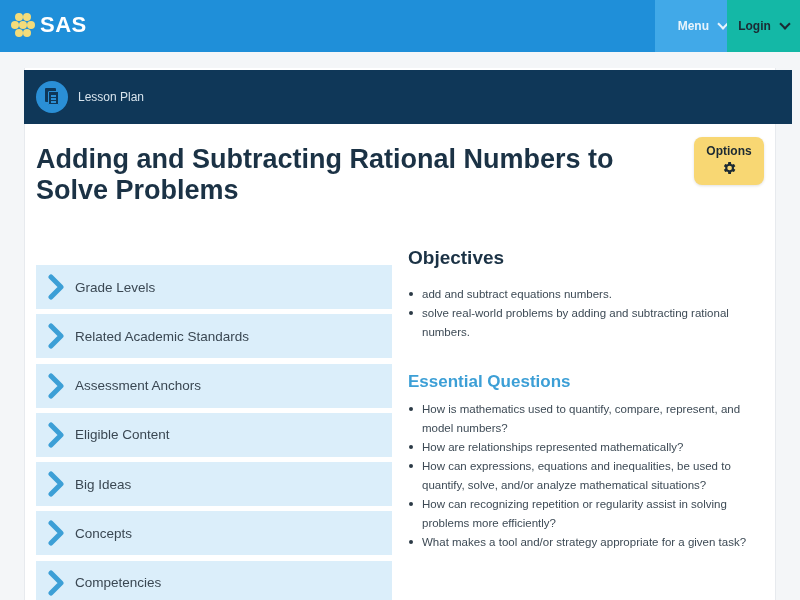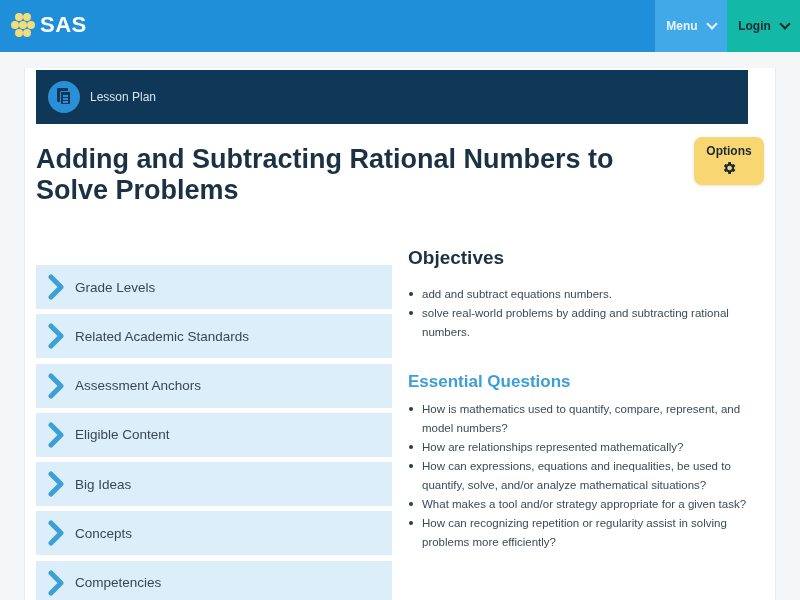--- a/index.html
+++ b/index.html
@@ -5,27 +5,27 @@
   * { box-sizing: border-box; margin: 0; padding: 0; }
   html, body { width: 800px; height: 600px; overflow: hidden; }
   body { background: #f4f6f8; font-family: "Liberation Sans", "DejaVu Sans", sans-serif; color: #2b3a46; position: relative; }
 
   .topbar { position: absolute; left: 0; top: 0; width: 800px; height: 52px; background: #1f8fd9; }
   .logo { position: absolute; left: 11px; top: 12px; display: flex; align-items: center; }
   .logo-mark { width: 26px; height: 26px; position: relative; }
   .logo-mark span { position: absolute; width: 8px; height: 8px; border-radius: 50%; background: #f3dc7a; }
   .logo-text { margin-left: 3px; color: #ffffff; font-weight: 700; font-size: 22px; letter-spacing: 0.5px; line-height: 26px; }
 
-  .nav-menu { position: absolute; left: 655px; top: 0; width: 72px; height: 52px; background: #41a9e8; display: flex; align-items: center; justify-content: center; gap: 10px; color: #e8f4fc; font-weight: 700; font-size: 12px; cursor: pointer; }
+  .nav-menu { position: absolute; left: 655px; top: 0; width: 72px; height: 52px; background: #41a9e8; display: flex; align-items: center; justify-content: flex-end; gap: 10px; color: #e8f4fc; font-weight: 700; font-size: 12px; cursor: pointer; }
   .nav-login { position: absolute; left: 727px; top: 0; width: 73px; height: 52px; background: #14b8a6; display: flex; align-items: center; justify-content: center; gap: 10px; color: #1c2a33; font-weight: 700; font-size: 12px; cursor: pointer; }
   .chev-down { width: 8px; height: 8px; border-right: 2.5px solid currentColor; border-bottom: 2.5px solid currentColor; transform: rotate(45deg); margin-top: -4px; }
 
   .card { position: absolute; left: 24px; top: 68px; width: 752px; height: 540px; background: #ffffff; border-left: 1px solid #e7eaee; border-right: 1px solid #e7eaee; }
 
-  .banner { position: absolute; left: 36px; top: 70px; width: 712px; height: 54px; background: #0f3758; display: flex; align-items: center; }
+  .banner { position: absolute; left: 24px; top: 70px; width: 768px; height: 54px; background: #0f3758; display: flex; align-items: center; }
   .banner-icon { margin-left: 12px; width: 32px; height: 32px; border-radius: 50%; background: #2a8fd6; position: relative; }
   .doc-back { position: absolute; left: 9px; top: 7px; width: 11px; height: 14px; background: #0f3758; border-radius: 1px; }
   .doc-front { position: absolute; left: 12px; top: 10px; width: 11px; height: 14px; background: #0f3758; border: 1.5px solid #2a8fd6; border-radius: 1px; }
   .doc-front i { position: absolute; left: 2px; width: 5px; height: 1.5px; background: #2a8fd6; }
   .banner-label { margin-left: 10px; color: #d7e3ec; font-size: 12px; }
 
   .title { position: absolute; left: 36px; top: 144px; width: 620px; font-size: 27px; line-height: 31px; font-weight: 700; color: #1b3245; }
 
   .options-btn { position: absolute; left: 694px; top: 137px; width: 70px; height: 48px; background: #f8d773; border-radius: 8px; box-shadow: 0 1px 3px rgba(0,0,0,0.12); display: flex; flex-direction: column; align-items: center; padding-top: 7px; cursor: pointer; }
   .options-label { font-size: 12px; font-weight: 700; color: #1c2a33; }
@@ -145,16 +145,16 @@
   <ul class="bul">
     <li>add and subtract equations numbers.</li>
     <li>solve real-world problems by adding and subtracting rational numbers.</li>
   </ul>
 
   <h2 class="h-eq">Essential Questions</h2>
   <ul class="bul eq">
     <li>How is mathematics used to quantify, compare, represent, and model numbers?</li>
     <li>How are relationships represented mathematically?</li>
     <li>How can expressions, equations and inequalities, be used to quantify, solve, and/or analyze mathematical situations?</li>
+    <li>How can recognizing repetition or regularity assist in solving problems more efficiently?</li>
     <li>What makes a tool and/or strategy appropriate for a given task?</li>
-    <li>How can recognizing repetition or regularity assist in solving problems more efficiently?</li>
   </ul>
 </section>
 
 </body></html>

